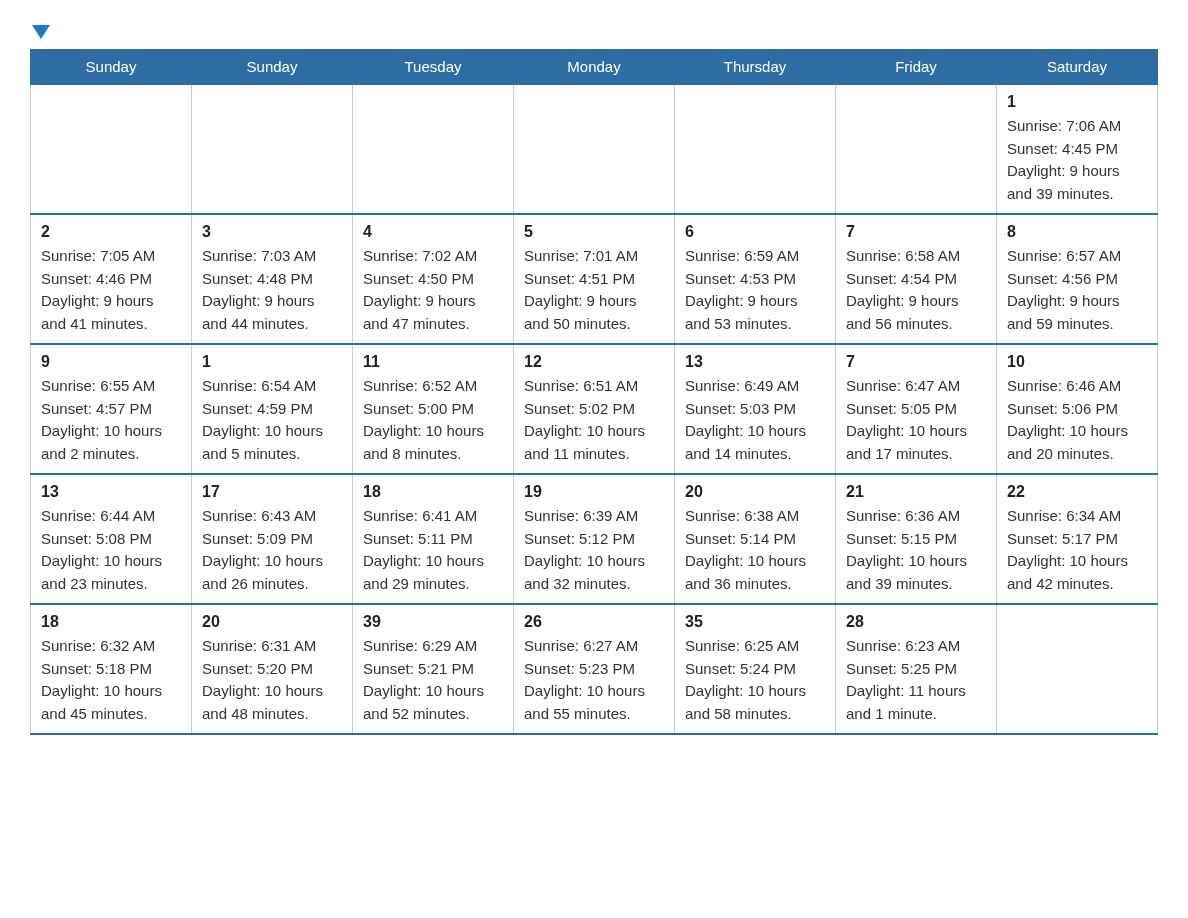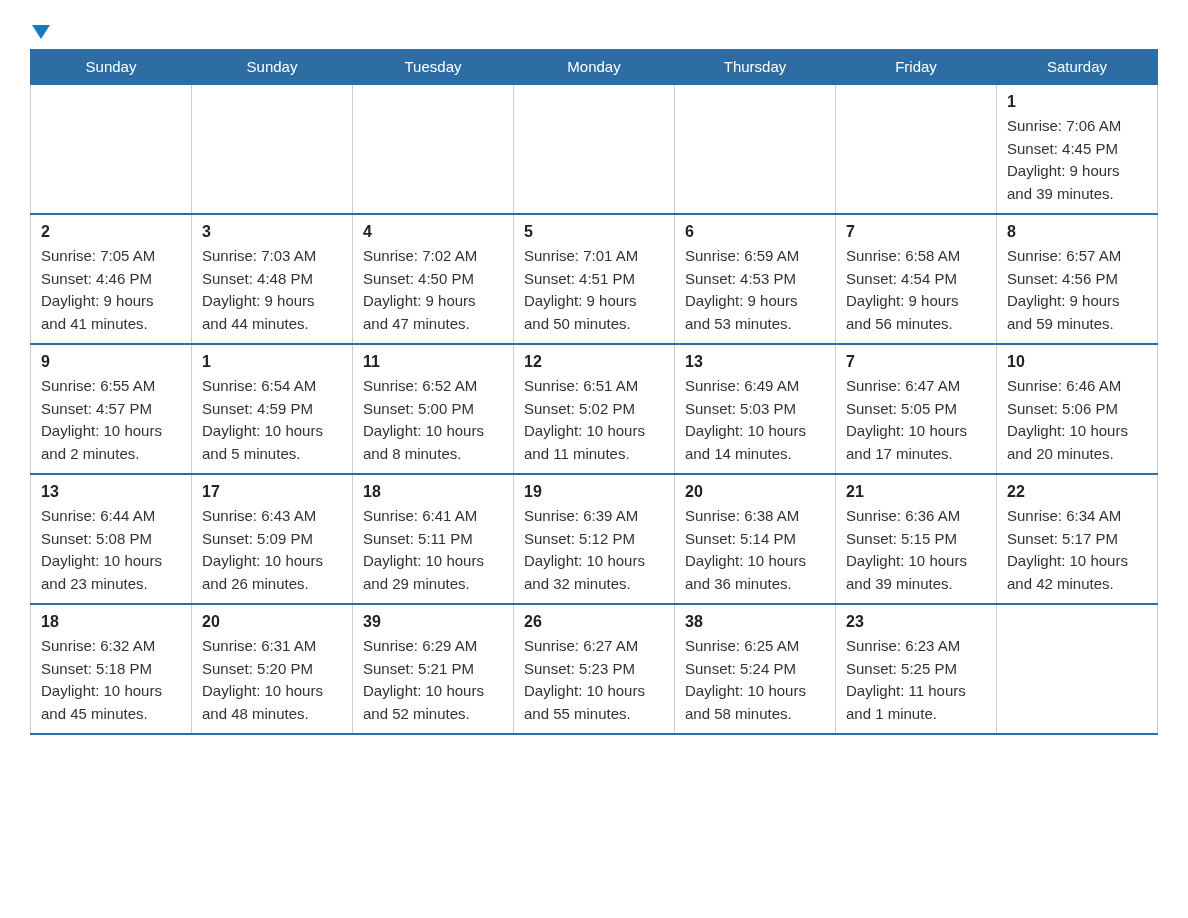--- a/index.html
+++ b/index.html
@@ -245,23 +245,23 @@
         </td>
         <td>
           <span class="day-number">39</span>
           <div class="day-info">Sunrise: 6:29 AM<br>Sunset: 5:21 PM<br>Daylight: 10 hours and 52 minutes.</div>
         </td>
         <td>
           <span class="day-number">26</span>
           <div class="day-info">Sunrise: 6:27 AM<br>Sunset: 5:23 PM<br>Daylight: 10 hours and 55 minutes.</div>
         </td>
         <td>
-          <span class="day-number">38</span>
+          <span class="day-number">35</span>
           <div class="day-info">Sunrise: 6:25 AM<br>Sunset: 5:24 PM<br>Daylight: 10 hours and 58 minutes.</div>
         </td>
         <td>
-          <span class="day-number">23</span>
+          <span class="day-number">28</span>
           <div class="day-info">Sunrise: 6:23 AM<br>Sunset: 5:25 PM<br>Daylight: 11 hours and 1 minute.</div>
         </td>
         <td class="empty-cell"></td>
       </tr>
     </tbody>
 </table>
 
 </body></html>

